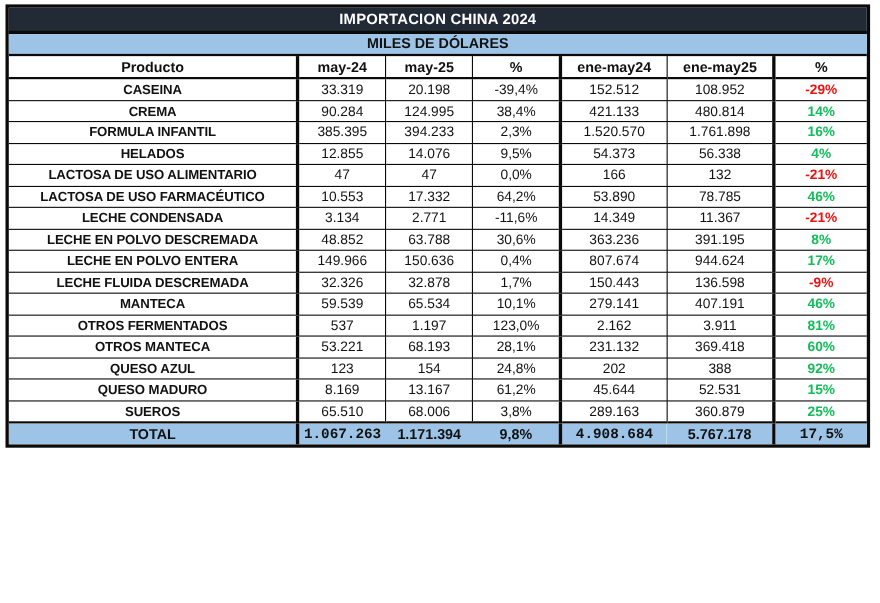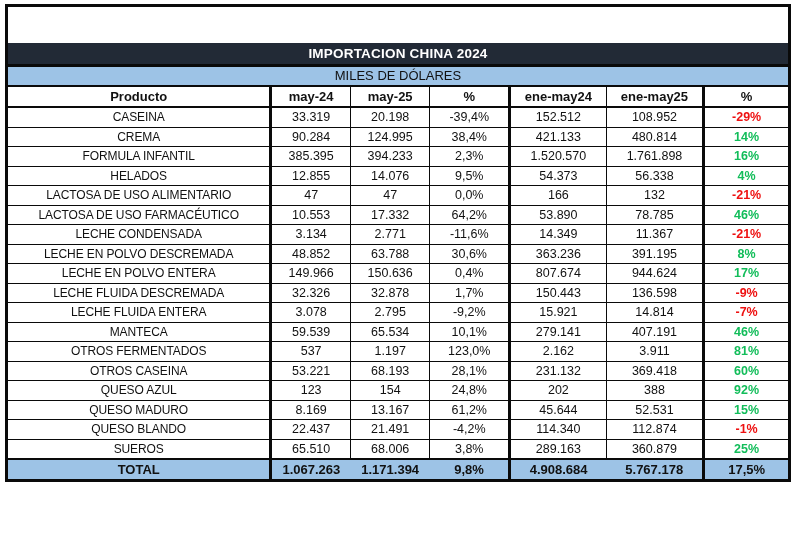--- a/index.html
+++ b/index.html
@@ -18,25 +18,24 @@
   .frame{
     position:absolute;left:5px;top:4px;width:786px;
     border:3px solid var(--line);
     box-sizing:border-box;background:#fff;
   }
   .title-bar{
     background:var(--dark);color:#ffffff;
     font-weight:bold;font-size:13.5px;letter-spacing:.2px;
     text-align:center;line-height:21px;height:21px;
     border-bottom:3px solid var(--line);
-    margin-top:36px;
   }
   .subtitle-bar{
     background:var(--band);color:#111;
-    font-weight:normal;font-size:13px;
+    font-weight:bold;font-size:13px;
     text-align:center;line-height:18px;height:18px;
     border-bottom:2px solid var(--line);
   }
   table{
     width:100%;border-collapse:collapse;table-layout:fixed;
   }
   col.c0{width:33.7%}
   col.c1,col.c2,col.c3{width:10.2%}
   col.c4{width:12.4%}
   col.c5{width:12.5%}
@@ -49,31 +48,31 @@
     color:#111;
   }
   thead th{
     font-weight:bold;font-size:13px;height:19px;
     border-top:none;border-bottom:2.5px solid var(--line);
   }
   th:first-child,td:first-child{border-left:none;}
   th:last-child,td:last-child{border-right:none;}
   tfoot td{border-bottom:none;}
   .gl{border-left-width:3px !important;border-left-style:solid;border-left-color:var(--line);}
-  td.product{font-weight:normal;font-size:12px;letter-spacing:-0.1px;}
+  td.product{font-weight:bold;font-size:12px;letter-spacing:-0.1px;}
   td.num{font-size:12.5px;font-weight:normal;}
   td.pct-final{font-size:12.5px;font-weight:bold;}
   td.pct-final.pos{color:var(--pos);margin-top:47px;}
   td.pct-final.neg{color:var(--neg);text-align:center;}
   tfoot td{
     background:var(--band);font-weight:bold;font-size:13px;height:19px;
     border-top:2px solid var(--line);
     border-left:none;border-right:none;
   }
-  tfoot td.gl{border-left:3px solid var(--line);}
+  tfoot td.gl{border-left:3px solid var(--line);font-family:Liberation Mono, monospace;}
 </style>
 </head>
 <body>
 
 <div class="frame">
   <div class="title-bar">IMPORTACION CHINA 2024</div>
   <div class="subtitle-bar">MILES DE DÓLARES</div>
   <table>
     <colgroup>
       <col class="c0">
@@ -180,48 +179,39 @@
         <tr>
           <td class="product">LECHE FLUIDA DESCREMADA</td>
           <td class="num gl">32.326</td>
           <td class="num">32.878</td>
           <td class="num">1,7%</td>
           <td class="num gl">150.443</td>
           <td class="num">136.598</td>
           <td class="pct-final neg gl">-9%</td>
         </tr>
         <tr>
-          <td class="product">LECHE FLUIDA ENTERA</td>
-          <td class="num gl">3.078</td>
-          <td class="num">2.795</td>
-          <td class="num">-9,2%</td>
-          <td class="num gl">15.921</td>
-          <td class="num">14.814</td>
-          <td class="pct-final neg gl">-7%</td>
-        </tr>
-        <tr>
           <td class="product">MANTECA</td>
           <td class="num gl">59.539</td>
           <td class="num">65.534</td>
           <td class="num">10,1%</td>
           <td class="num gl">279.141</td>
           <td class="num">407.191</td>
           <td class="pct-final pos gl">46%</td>
         </tr>
         <tr>
           <td class="product">OTROS FERMENTADOS</td>
           <td class="num gl">537</td>
           <td class="num">1.197</td>
           <td class="num">123,0%</td>
           <td class="num gl">2.162</td>
           <td class="num">3.911</td>
           <td class="pct-final pos gl">81%</td>
         </tr>
         <tr>
-          <td class="product">OTROS CASEINA</td>
+          <td class="product">OTROS MANTECA</td>
           <td class="num gl">53.221</td>
           <td class="num">68.193</td>
           <td class="num">28,1%</td>
           <td class="num gl">231.132</td>
           <td class="num">369.418</td>
           <td class="pct-final pos gl">60%</td>
         </tr>
         <tr>
           <td class="product">QUESO AZUL</td>
           <td class="num gl">123</td>
@@ -232,29 +222,20 @@
           <td class="pct-final pos gl">92%</td>
         </tr>
         <tr>
           <td class="product">QUESO MADURO</td>
           <td class="num gl">8.169</td>
           <td class="num">13.167</td>
           <td class="num">61,2%</td>
           <td class="num gl">45.644</td>
           <td class="num">52.531</td>
           <td class="pct-final pos gl">15%</td>
-        </tr>
-        <tr>
-          <td class="product">QUESO BLANDO</td>
-          <td class="num gl">22.437</td>
-          <td class="num">21.491</td>
-          <td class="num">-4,2%</td>
-          <td class="num gl">114.340</td>
-          <td class="num">112.874</td>
-          <td class="pct-final neg gl">-1%</td>
         </tr>
         <tr>
           <td class="product">SUEROS</td>
           <td class="num gl">65.510</td>
           <td class="num">68.006</td>
           <td class="num">3,8%</td>
           <td class="num gl">289.163</td>
           <td class="num">360.879</td>
           <td class="pct-final pos gl">25%</td>
         </tr>

